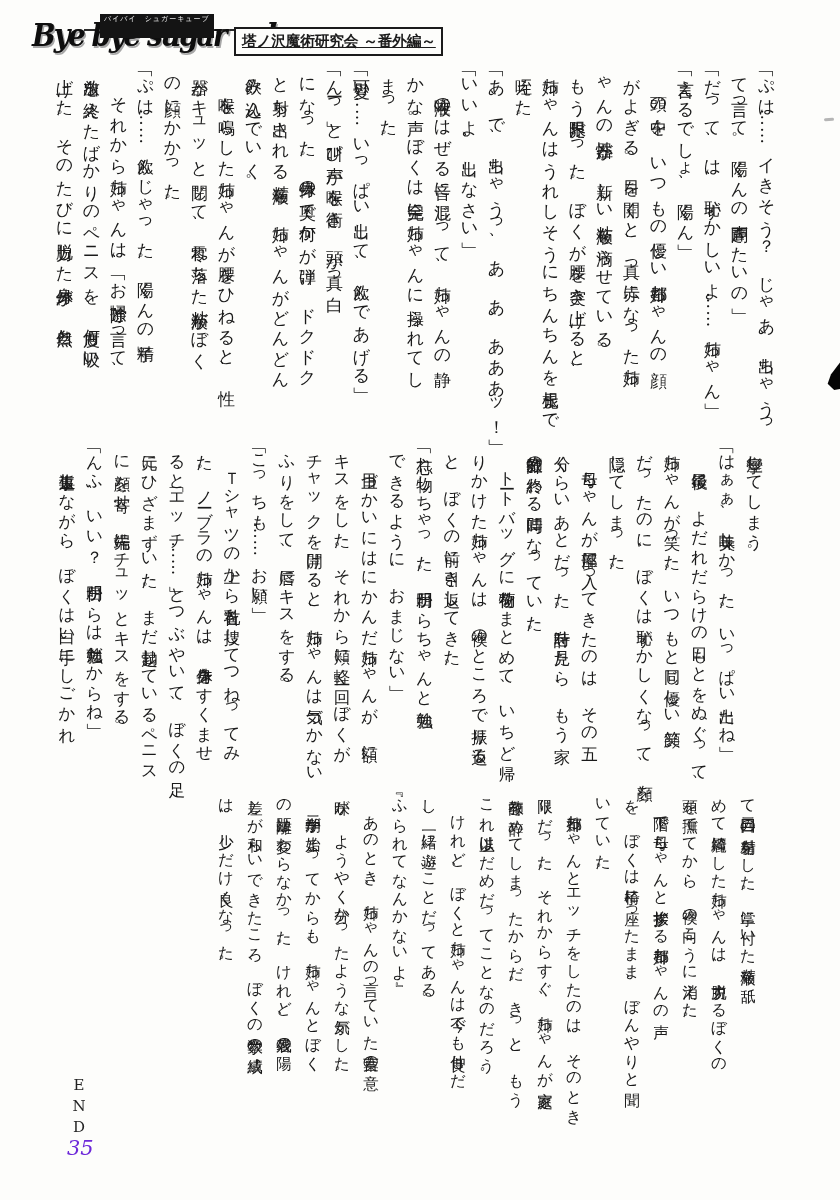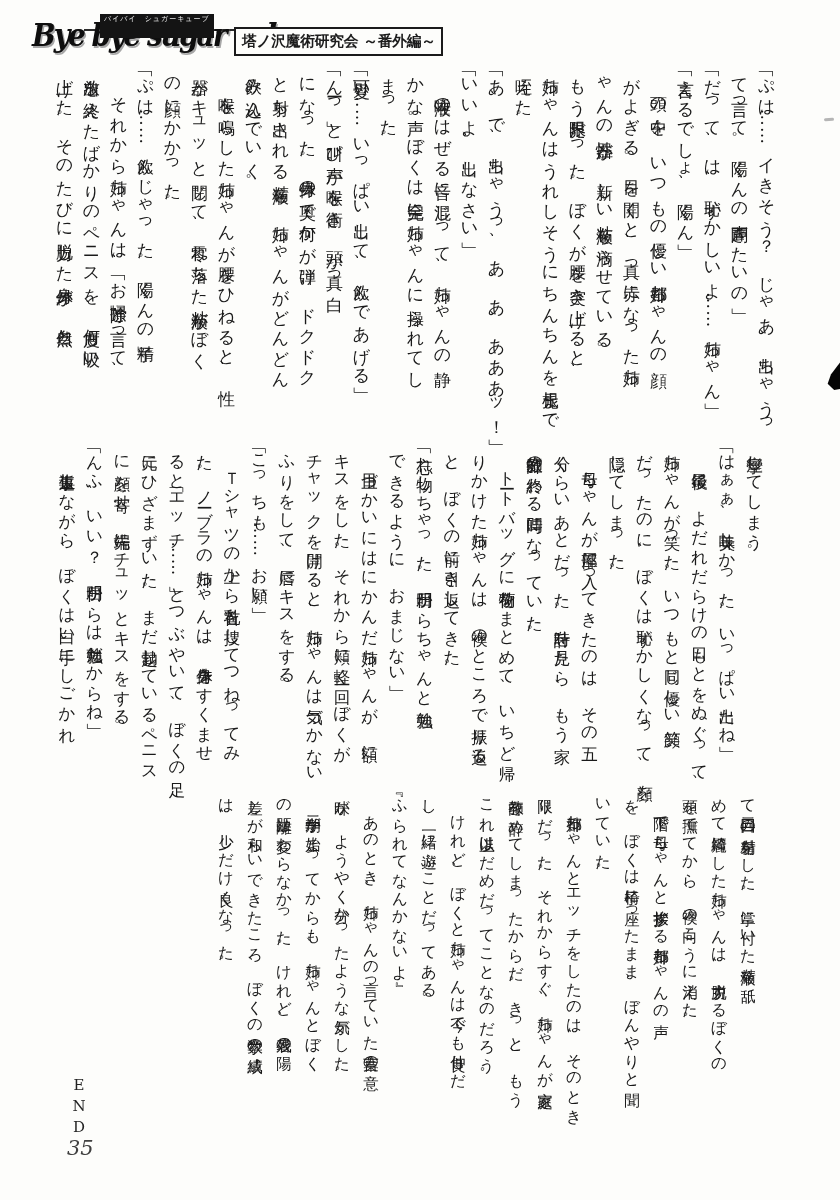--- a/index.html
+++ b/index.html
@@ -28,20 +28,21 @@
     position:absolute;left:100px;top:14px;height:24px;
     background:#141414;color:#f4f4f4;
     font-size:7px;line-height:10px;letter-spacing:1px;
     padding:0 4px;white-space:nowrap;
   }
   .title-box{
     position:absolute;left:234px;top:27px;width:209px;height:29px;
     border:2px solid #1b1b1b;box-sizing:border-box;
     display:flex;align-items:center;justify-content:center;
     background:#fdfdfb;
+    text-decoration:underline;
   }
   .title-box span{
     font-weight:bold;font-size:15px;letter-spacing:-0.2px;white-space:nowrap;
     transform:scaleX(0.98);
   }
 
   
   .band{
     position:absolute;
     writing-mode:vertical-rl;
@@ -59,21 +60,21 @@
 
   
   .end-marker{
     position:absolute;left:70px;top:1076px;
     writing-mode:vertical-rl;text-orientation:upright;
     font-size:15px;letter-spacing:3px;color:#222;
     font-family:"DejaVu Serif", serif;
   }
   .page-number{
     position:absolute;left:67px;top:1136px;
-    font-size:21px;font-style:italic;color:#404040;
+    font-size:21px;font-style:italic;color:#6d28d9;
     font-family:"DejaVu Serif", serif;
   }
 
   
   .ink-blob{
     position:absolute;right:0;top:362px;width:13px;height:28px;
     background:#050505;
     clip-path:polygon(100% 2%, 30% 45%, 5% 78%, 55% 100%, 100% 96%);
   }
   .scan-dash{

